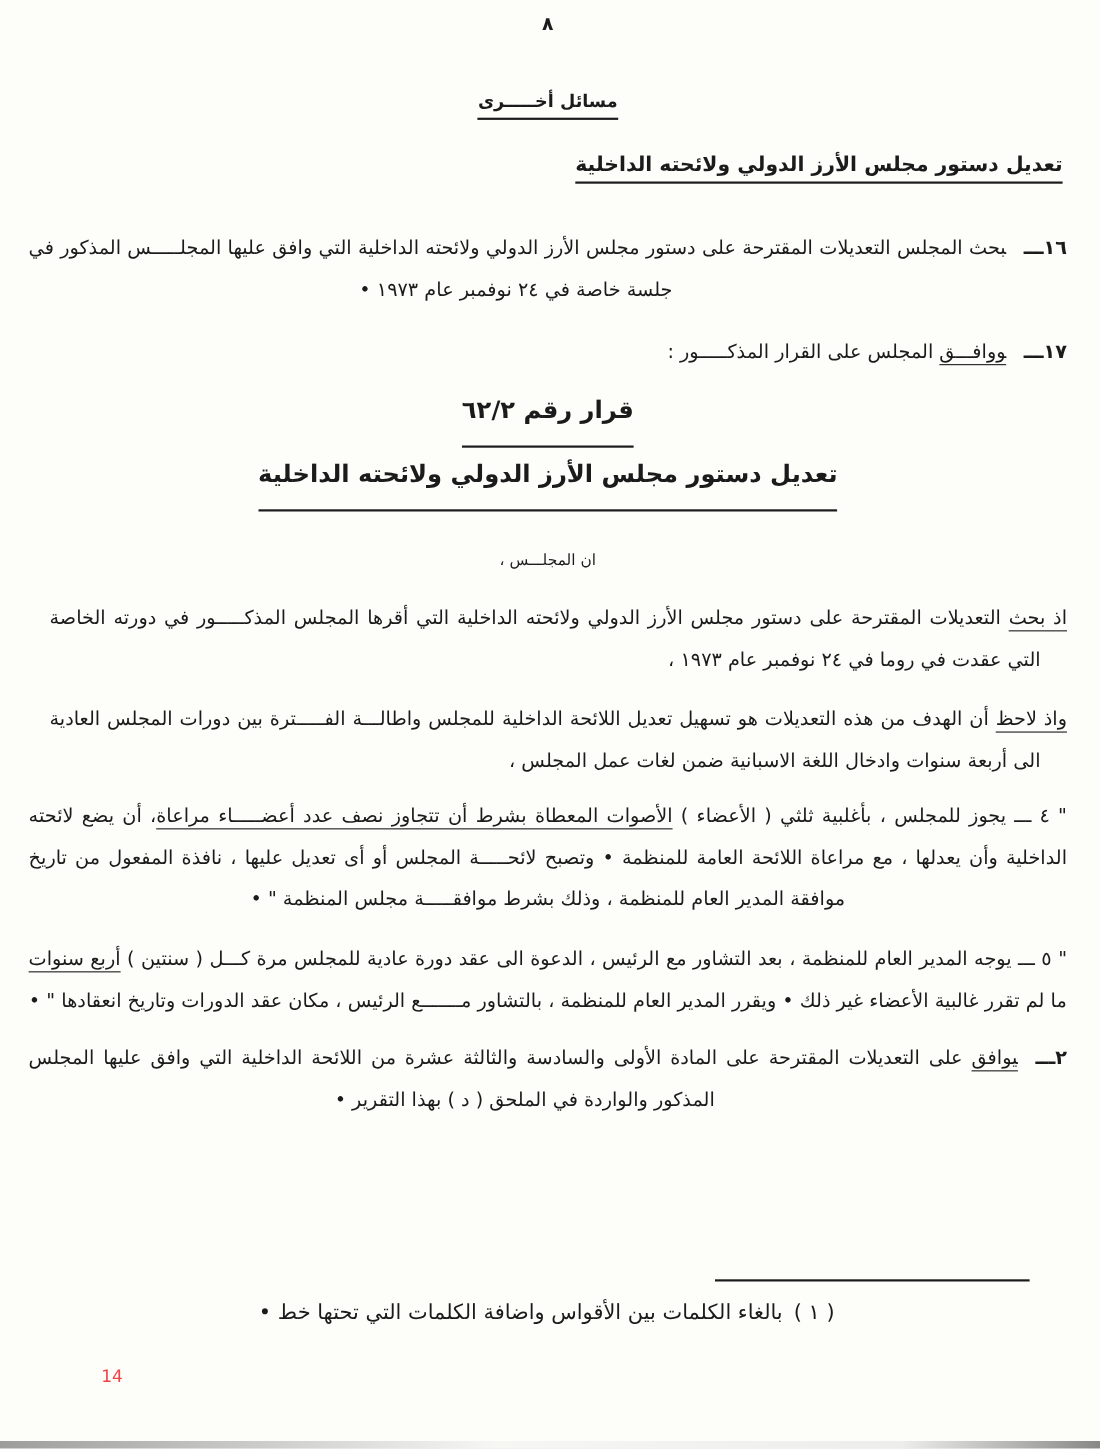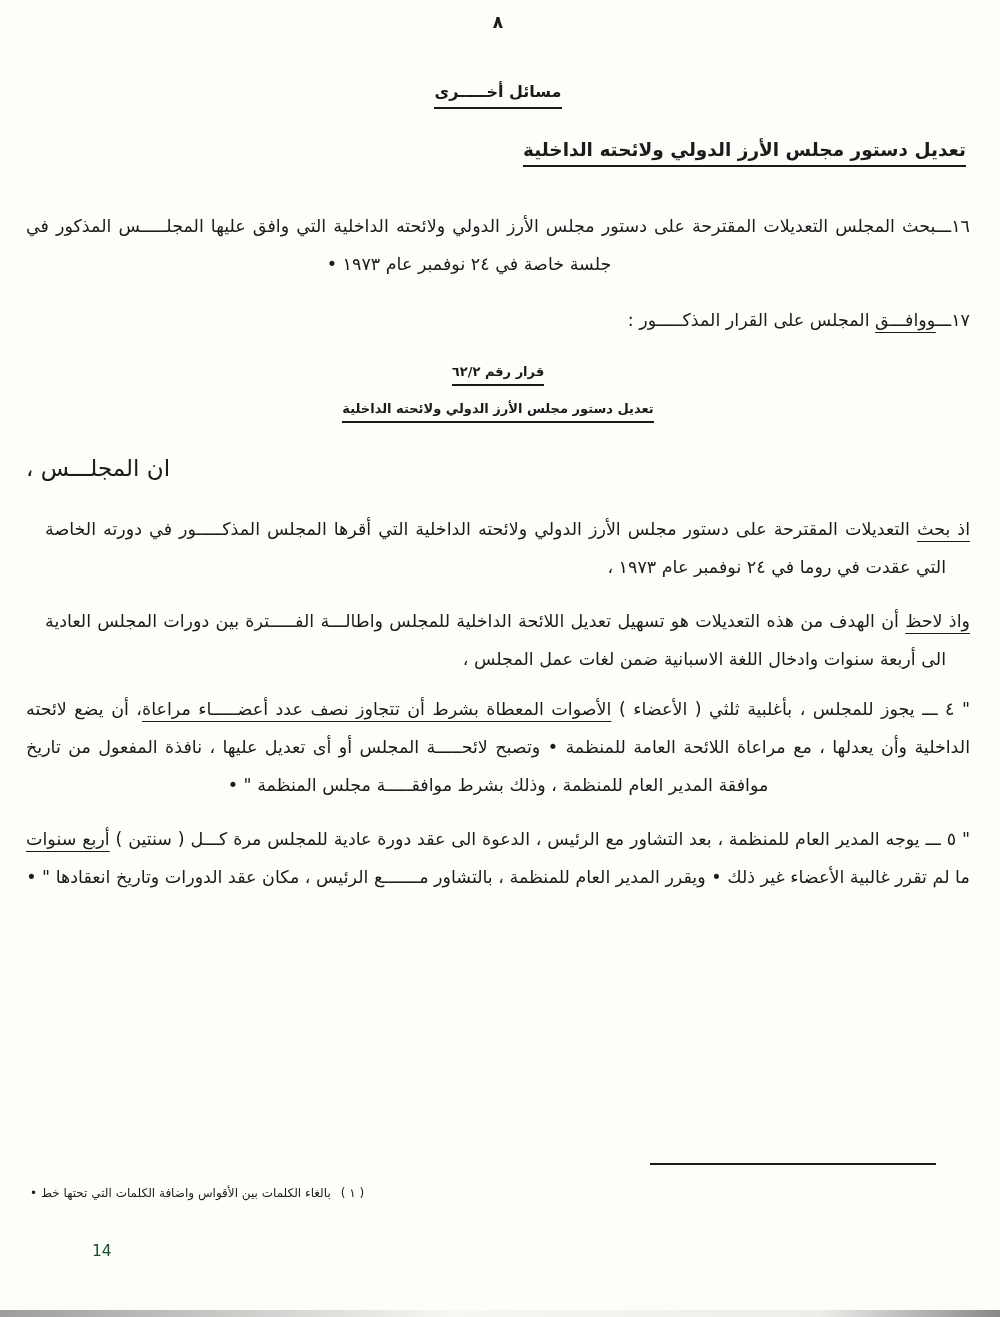--- a/index.html
+++ b/index.html
@@ -43,51 +43,51 @@
     text-align:justify;
     text-align-last:auto;
   }
   .mt-40{margin-top:40px;} .mt-22{margin-top:22px;}
   .mt-18{margin-top:18px;} .mt-16{margin-top:16px;} .mt-14{margin-top:14px;}
   .mt-12{margin-top:12px;} .mt-26{margin-top:26px;} .mt-8{margin-top:8px;}
   .hang-num{ padding-right:58px; text-indent:-58px; }
   .hang-item{ padding-right:42px; text-indent:-42px; }
   .hang-sm{ padding-right:24px; text-indent:-24px;margin-left:19px; }
   .last-center{ text-align-last:center; }
-  .num{ margin-left:0; font-weight:normal; white-space:nowrap; }
+  .num{ margin-left:16px; font-weight:bold; white-space:nowrap; }
   .u{ text-decoration:underline; text-underline-offset:6px; text-decoration-thickness:1.4px; }
   .center-line{ text-align:center; }
   .center-line .t{
-    font-size:13px;font-weight:bold;
+    font-size:22px;font-weight:bold;
     border-bottom:2px solid #1b1b1b;
-    padding-bottom:5px;
+    padding-bottom:19px;
     display:inline-block;
   }
-  .intro{ text-align:left; font-size:23px; line-height:38px; }
+  .intro{ text-align:center; font-size:14px; line-height:38px; }
   sup.fn-ref{ font-size:12px; vertical-align:super; line-height:0; }
   .footnote-rule{
     position:absolute;
     top:1163px; right:64px;
     width:286px; height:0;
     border-top:2px solid #1b1b1b;
   }
   .footnote{
     position:absolute;
     top:1178px; right:36px; left:30px;
-    font-size:12px;
+    font-size:19px;
     line-height:30px;
-    text-align:left;
+    text-align:center;
   }
   .footnote .fn-marker{ margin-left:10px; }
   .pn-bottom{
     position:absolute;
     top:1242px; left:92px;
     font-size:15.5px;
     direction:ltr;
-    color:#14532d;
+    color:#ef4444;
   }
   .scan-edge{
     position:absolute; left:0; right:0; bottom:0; height:7px;
     background:linear-gradient(to left, rgba(40,40,40,.55), rgba(120,120,120,.12) 18%, rgba(120,120,120,.05) 55%, rgba(40,40,40,.45));
   }
 </style>
 </head>
 <body>
 
 <div class="page">
@@ -130,20 +130,23 @@
 
 
   <p class="para last-center mt-12">
     <span>" ٤ ـــ يجوز للمجلس ، بأغلبية ثلثي ( الأعضاء )</span> <span class="u">الأصوات المعطاة بشرط أن تتجاوز نصف عدد أعضـــــاء مراعاة</span><span>، أن يضع لائحته الداخلية وأن يعدلها ، مع مراعاة اللائحة العامة للمنظمة • وتصبح لائحـــــة المجلس أو أى تعديل عليها ، نافذة المفعول من تاريخ موافقة المدير العام للمنظمة ، وذلك بشرط موافقـــــة مجلس المنظمة " •</span>
   </p>
 
   <p class="para last-center mt-16">
     <span>" ٥ ـــ يوجه المدير العام للمنظمة ، بعد التشاور مع الرئيس ، الدعوة الى عقد دورة عادية للمجلس مرة كـــل ( سنتين )</span> <span class="u">أربع سنوات</span> <span>ما لم تقرر غالبية الأعضاء غير ذلك • ويقرر المدير العام للمنظمة ، بالتشاور مـــــــع الرئيس ، مكان عقد الدورات وتاريخ انعقادها " •</span>
   </p>
 
+  <p class="para hang-item last-center mt-14">
+    <span class="num">٢ـــ</span><span class="u">يوافق</span> <span>على التعديلات المقترحة على المادة الأولى والسادسة والثالثة عشرة من اللائحة الداخلية التي وافق عليها المجلس المذكور والواردة في الملحق ( د ) بهذا التقرير •</span>
+  </p>
 
   <div class="footnote-rule"></div>
 
   <div class="footnote">
     <span class="fn-marker">( ١ )</span><span>بالغاء الكلمات بين الأقواس واضافة الكلمات التي تحتها خط •</span>
   </div>
 
   <div class="pn-bottom">14</div>
 
   <div class="scan-edge"></div>

